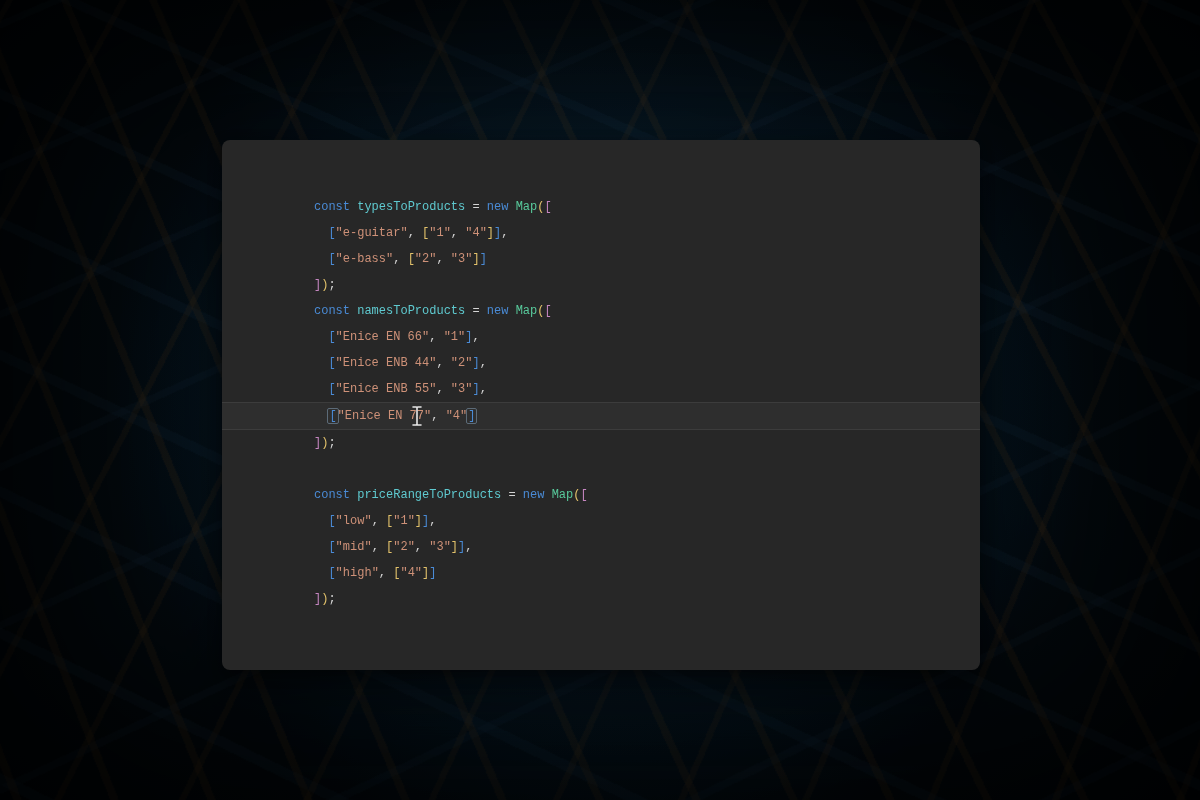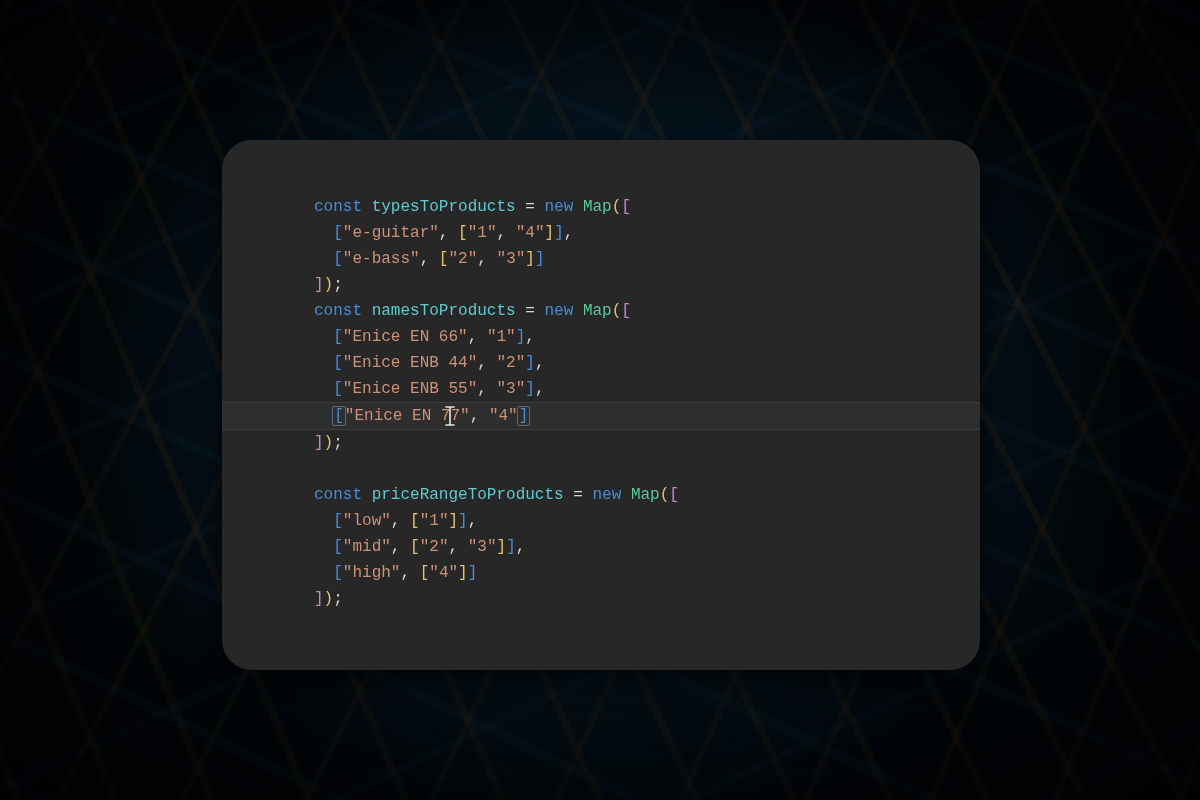--- a/index.html
+++ b/index.html
@@ -43,25 +43,25 @@
     pointer-events: none;
   }
 
   .editor {
     position: absolute;
     left: 222px;
     top: 140px;
     width: 758px;
     height: 530px;
     background: #272727;
-    border-radius: 30px;
+    border-radius: 8px;
     box-shadow: 0 24px 60px rgba(0,0,0,0.6), 0 4px 14px rgba(0,0,0,0.4);
     padding: 54px 64px 40px 92px;
     color: #d4d4d4;
-    font-size: 16px;
+    font-size: 12px;
     line-height: 26px;
   }
   .editor pre {
     font-family: inherit;
     white-space: pre;
   }
 
   .tok-kw   { color: #4a8bd6; }   
   .tok-var  { color: #5fcad0; }   
   .tok-type { color: #58c99b; }   

